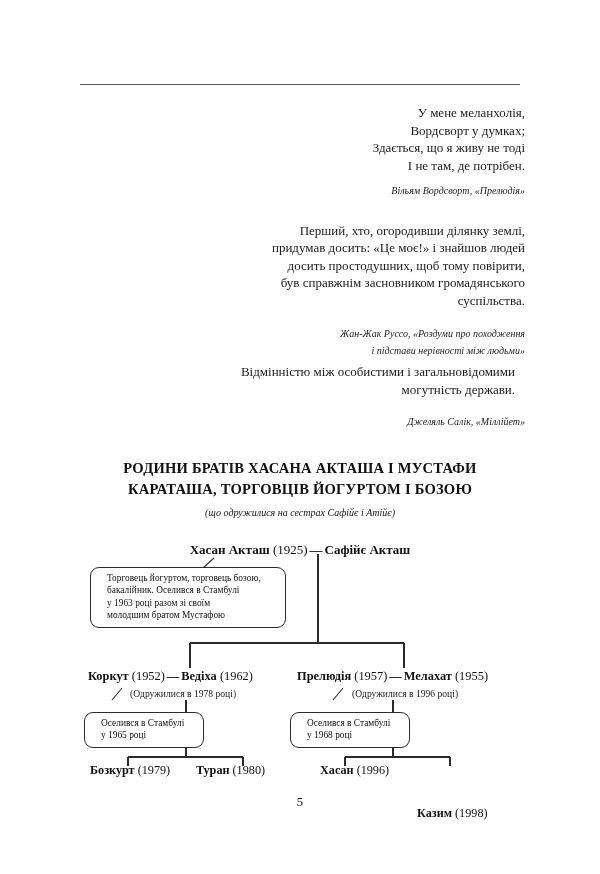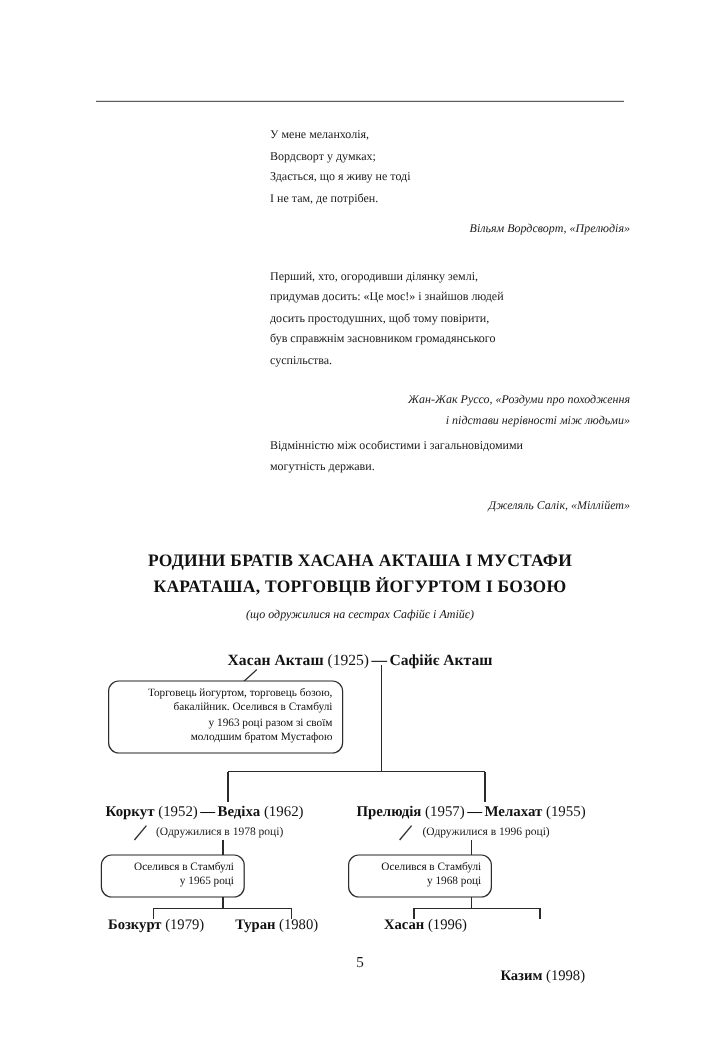--- a/index.html
+++ b/index.html
@@ -27,23 +27,23 @@
   }
 
   
   .epigraphs {
     position: absolute;
     left: 225px;
     top: 104px;
     width: 300px;
   }
   .quote {
-    font-size: 10px;
+    font-size: 13px;
     line-height: 17.6px;
-    text-align: left;
+    text-align: right;
     color: #1a1a1a;
   }
   .quote p { margin: 0; }
 
   .attrib {
     font-style: italic;
     font-size: 10px;
     line-height: 17.2px;
     text-align: right;
     color: #1a1a1a;
@@ -129,21 +129,21 @@
   .gen3-b { top: 762px; left: 196px; }
   .gen3-c { top: 762px; left: 320px; }
   .gen3-d { top: 762px; left: 417px; margin-top: 43px; }
 
   
   .callout {
     position: absolute;
     border: 1px solid #2b2b2b;
     border-radius: 9px;
     background: #ffffff;
-    text-align: right;
+    text-align: left;
     font-size: 9.4px;
     line-height: 12.4px;
     padding: 4px 8px 5px 16px;
     box-sizing: border-box;
     color: #111111;
   }
   .callout-root {
     top: 567px;
     left: 90px;
     width: 196px;

